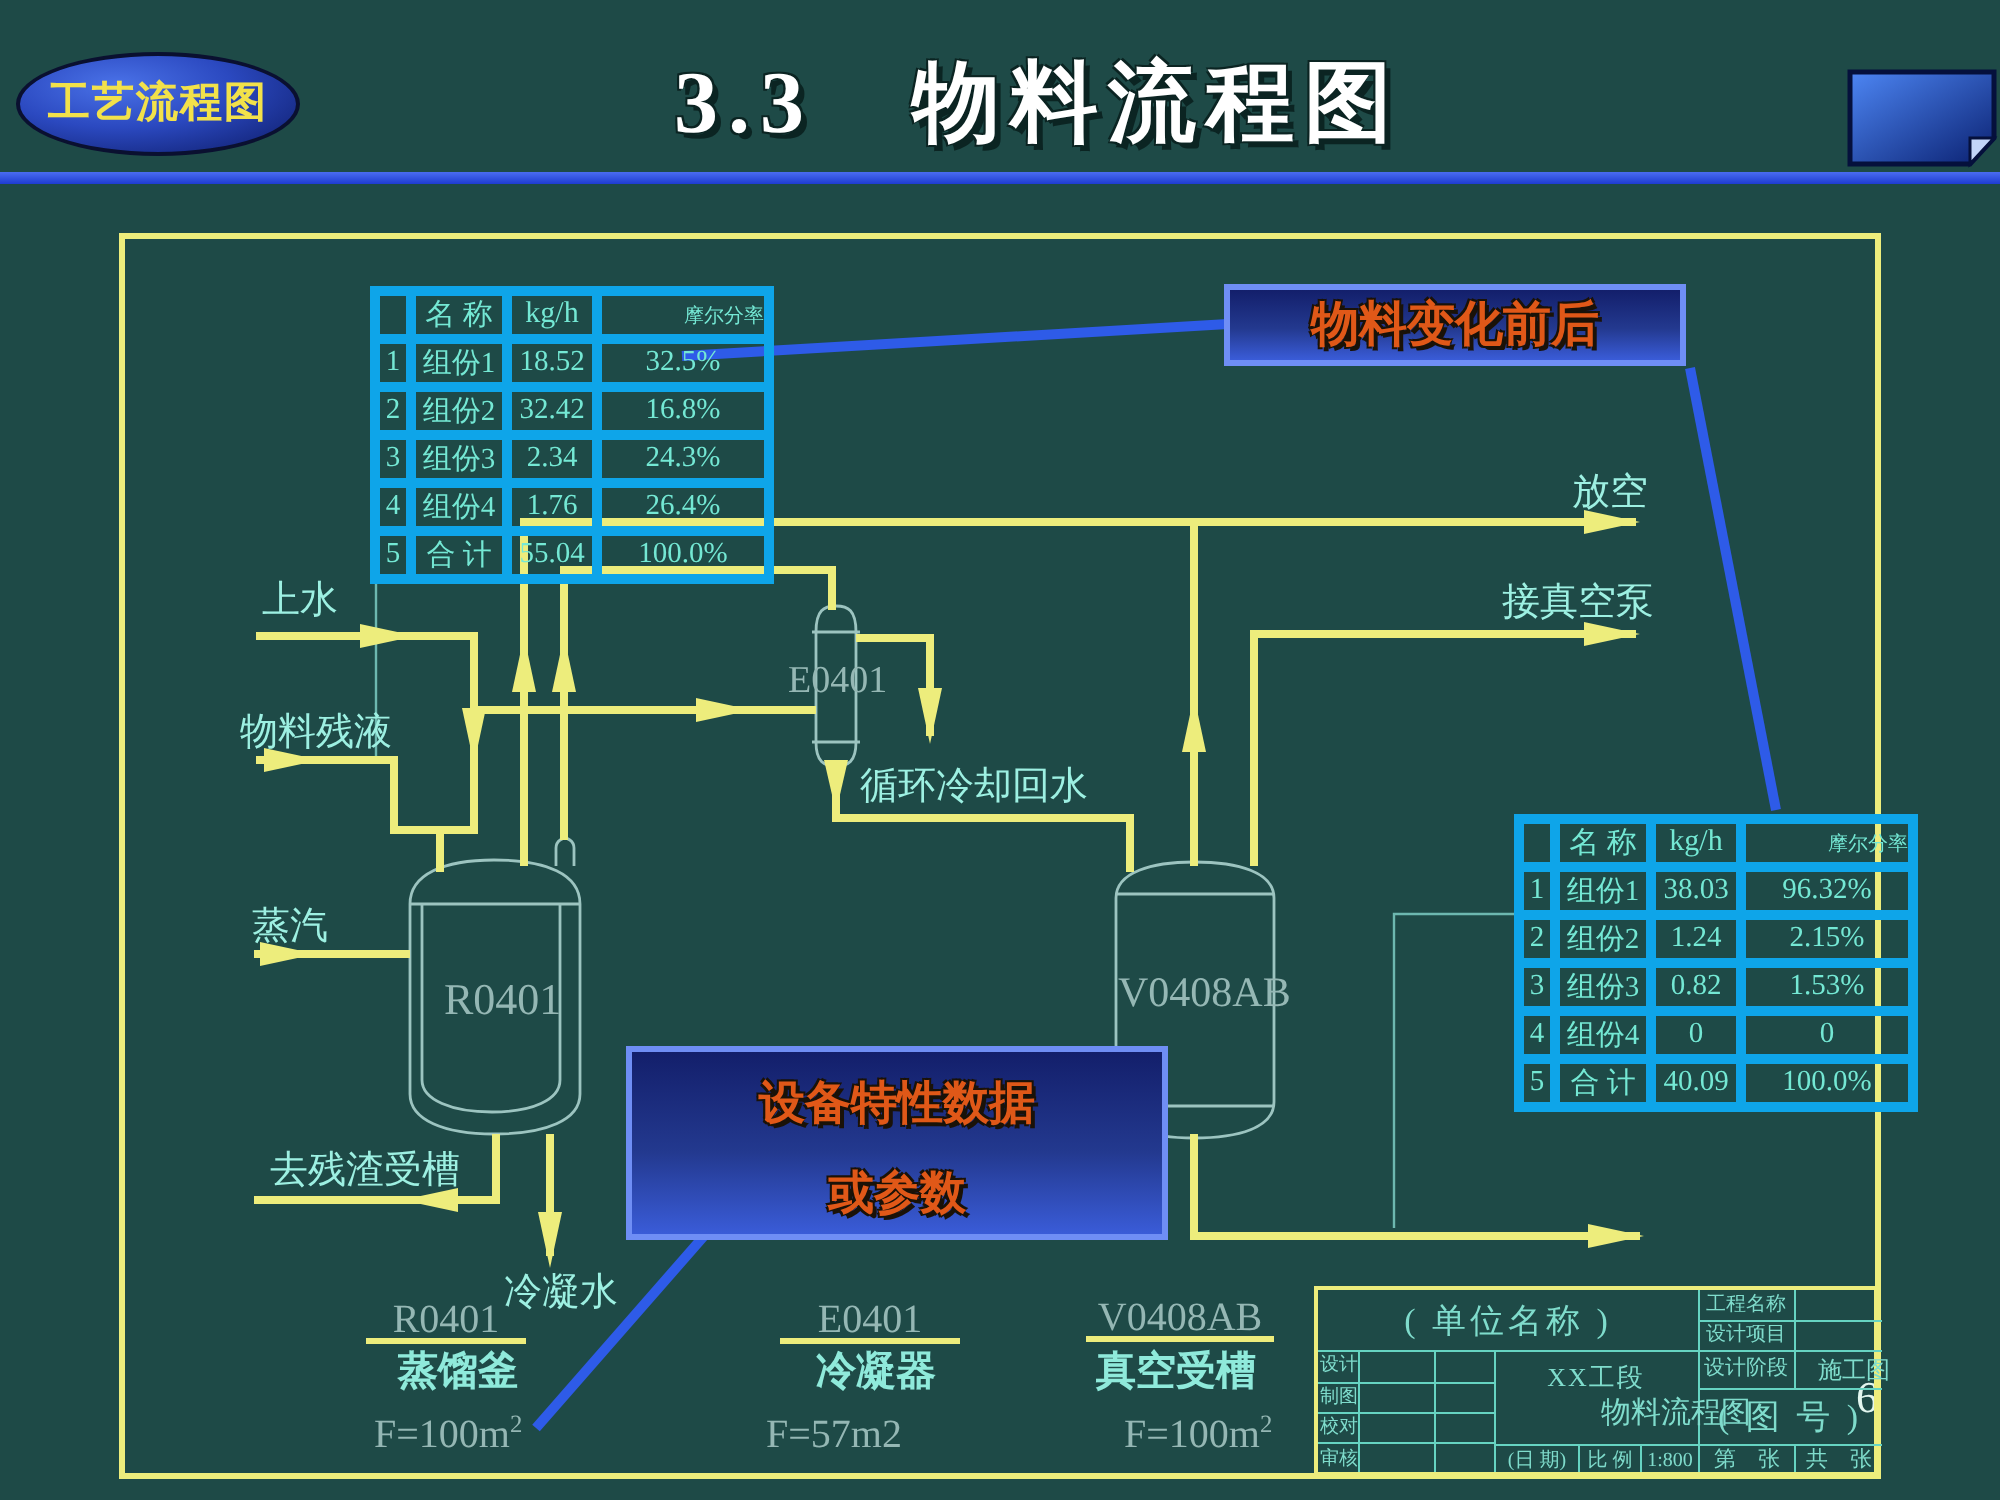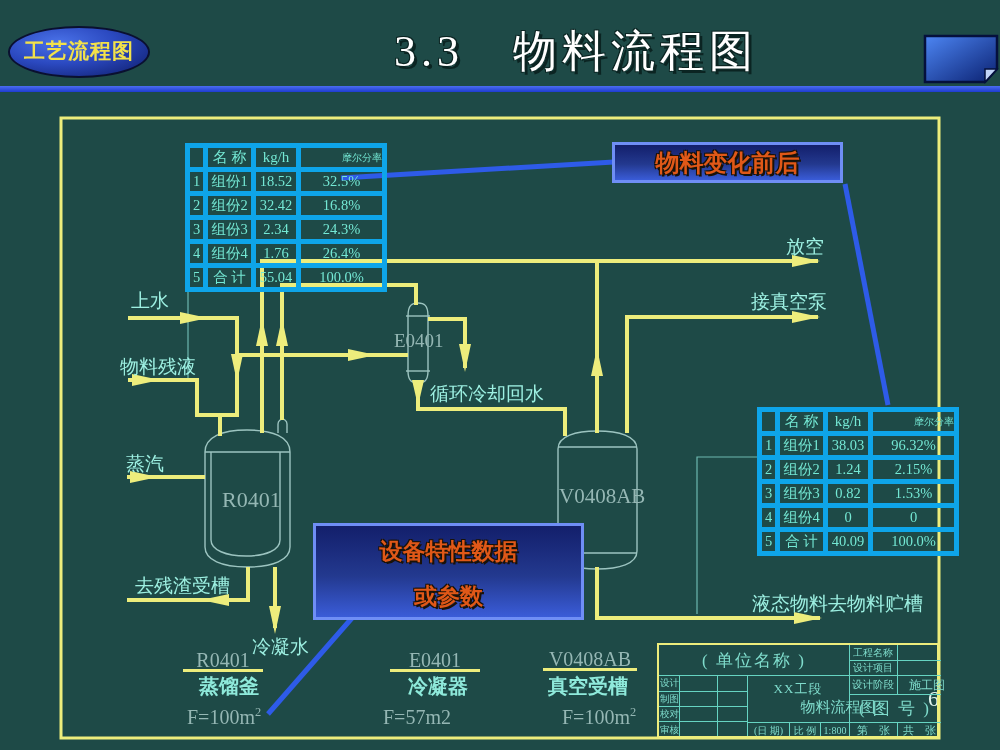--- a/index.html
+++ b/index.html
@@ -6,22 +6,22 @@
   #slide{position:relative;width:1000px;height:750px;background:#1e4a47;overflow:hidden;
          font-family:"Liberation Serif",serif;}
   .abs{position:absolute;}
   svg.layer{position:absolute;left:0;top:0;width:1000px;height:750px;}
 
   
   .badge{left:8px;top:26px;width:142px;height:52px;border-radius:50%;
          background:radial-gradient(ellipse at 35% 30%, #4a72e8 0%, #2b49c0 45%, #0c1a66 100%);
          border:2px solid #0a1030;box-sizing:border-box;text-align:center;line-height:47px;
          color:#f2e14a;font-size:21px;font-weight:bold;letter-spacing:1px;}
-  .main-title{left:258px;top:22px;width:500px;text-align:right;color:#ffffff;
-         font-size:44px;font-weight:normal;letter-spacing:5px;
+  .main-title{left:269px;top:22px;width:500px;text-align:center;color:#ffffff;
+         font-size:44px;font-weight:bold;letter-spacing:5px;
          text-shadow:3px 3px 0 #0b2422,-1px -1px 0 #0b2422,1px -1px 0 #0b2422,-1px 1px 0 #0b2422;}
   .blue-rule{left:0;top:86px;width:1000px;height:6px;background:linear-gradient(180deg,#4a6cf0,#1e3cd0);}
   .page-num{left:928px;top:686px;color:#e2f6ef;font-size:22px;}
 
   
   .lbl{color:#9df0e2;font-size:19px;white-space:nowrap;line-height:1.05;}
   .dim{color:#95b7b4;font-size:20px;white-space:nowrap;line-height:1.05;}
   .cy{color:#8feadb;font-size:20px;white-space:nowrap;line-height:1.05;font-weight:bold;}
   .uline{height:3px;background:#eded7c;}
   sup{font-size:0.62em;}
@@ -246,21 +246,20 @@
   </div>
 
   <div class="abs lbl" style="left:131px;top:291px;">上水</div>
   <div class="abs lbl" style="left:120px;top:357px;">物料残液</div>
   <div class="abs lbl" style="left:126px;top:454px;">蒸汽</div>
   <div class="abs lbl" style="left:135px;top:576px;">去残渣受槽</div>
   <div class="abs lbl" style="left:252px;top:637px;">冷凝水</div>
   <div class="abs lbl" style="left:786px;top:237px;">放空</div>
   <div class="abs lbl" style="left:751px;top:292px;">接真空泵</div>
   <div class="abs lbl" style="left:430px;top:384px;">循环冷却回水</div>
-  <div class="abs lbl" style="left:752px;top:594px;">液态物料去物料贮槽</div>
 
   <div class="abs dim" style="left:222px;top:488px;font-size:22px;">R0401</div>
   <div class="abs dim" style="left:394px;top:331px;font-size:19px;">E0401</div>
   <div class="abs dim" style="left:559px;top:485px;font-size:21px;">V0408AB</div>
 
   <div>
     <div class="abs dim" style="left:183px;top:650px;width:80px;text-align:center;">R0401</div>
     <div class="abs uline" style="left:183px;top:669px;width:80px;"></div>
     <div class="abs cy" style="left:199px;top:676px;">蒸馏釜</div>
     <div class="abs dim" style="left:187px;top:706px;"><span>F=100m</span><sup>2</sup></div>

